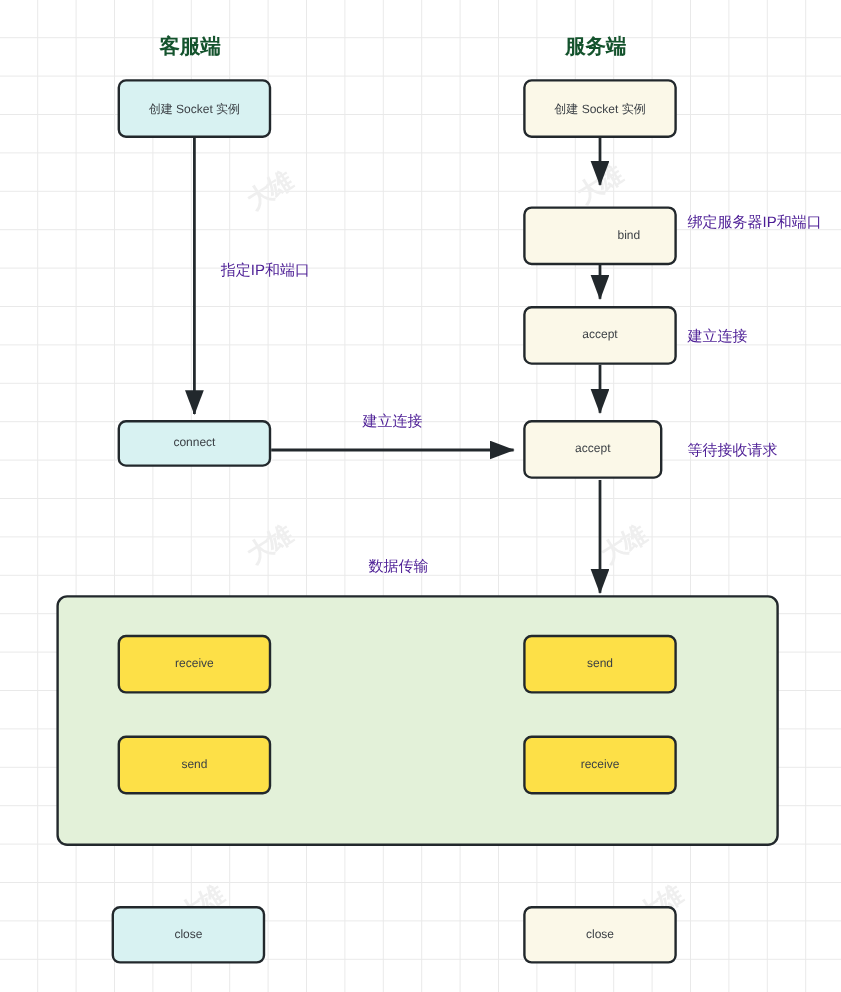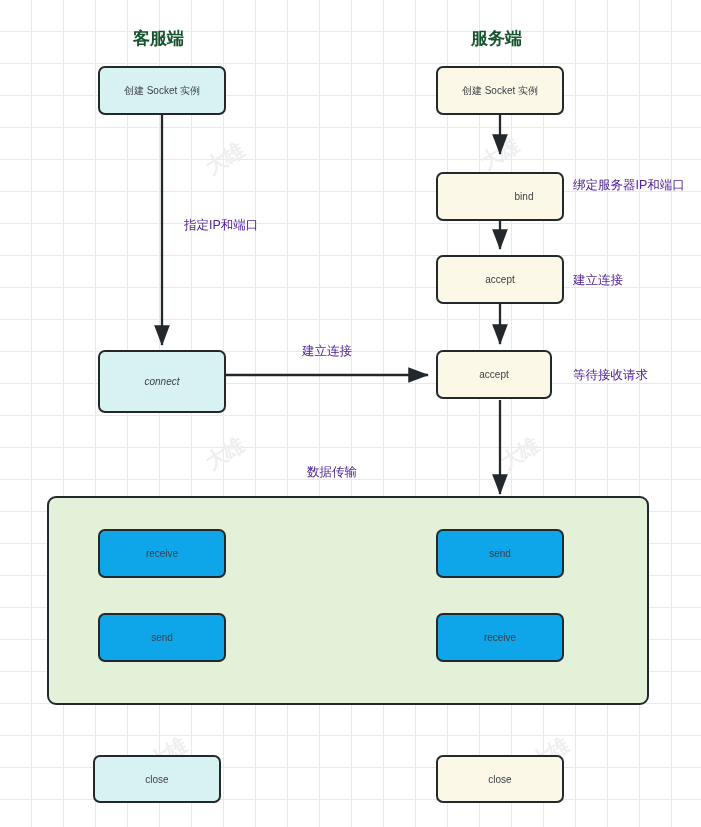--- a/index.html
+++ b/index.html
@@ -66,21 +66,21 @@
     border-radius: 7px;
     display: flex;
     align-items: center;
     justify-content: center;
     font-size: 10px;
     color: #3a3f44;
     white-space: nowrap;
   }
   .node.client { background: #d8f2f2; }
   .node.server { background: #fbf8e8; }
-  .node.plain  { background: #0ea5e9; }
+  .node.plain  { background: #fde047; }
 
   
   #data-region {
     position: absolute;
     box-sizing: border-box;
     background: #e3f1d9;
     border: 2.6px solid #22282c;
     border-radius: 9px;
   }
 
@@ -128,21 +128,21 @@
   <line x1="226" y1="638" x2="434" y2="638" stroke="#22282c" stroke-width="2.3" marker-end="url(#arrow)"></line>
 </svg>
 
 <div class="col-title" style="left:133px; top:27px;">客服端</div>
 <div class="col-title" style="left:471px; top:27px;">服务端</div>
 
 <div id="data-region" style="left:47px; top:496px; width:602px; height:209px;"></div>
 
 <div class="node client" style="left:98px; top:66px; width:128px; height:49px;">创建 Socket 实例</div>
 
-<div class="node client" style="left:98px; top:350px; width:128px; height:63px;font-style:italic;">connect</div>
+<div class="node client" style="left:98px; top:350px; width:128px; height:39px;">connect</div>
 
 <div class="node client" style="left:93px; top:755px; width:128px; height:48px;">close</div>
 
 <div class="node server" style="left:436px; top:66px; width:128px; height:49px;">创建 Socket 实例</div>
 
 <div class="node server" style="left:436px; top:172px; width:128px; height:49px;padding-left:48px;">bind</div>
 
 <div class="node server" style="left:436px; top:255px; width:128px; height:49px;">accept</div>
 
 <div class="node server" style="left:436px; top:350px; width:116px; height:49px;">accept</div>

